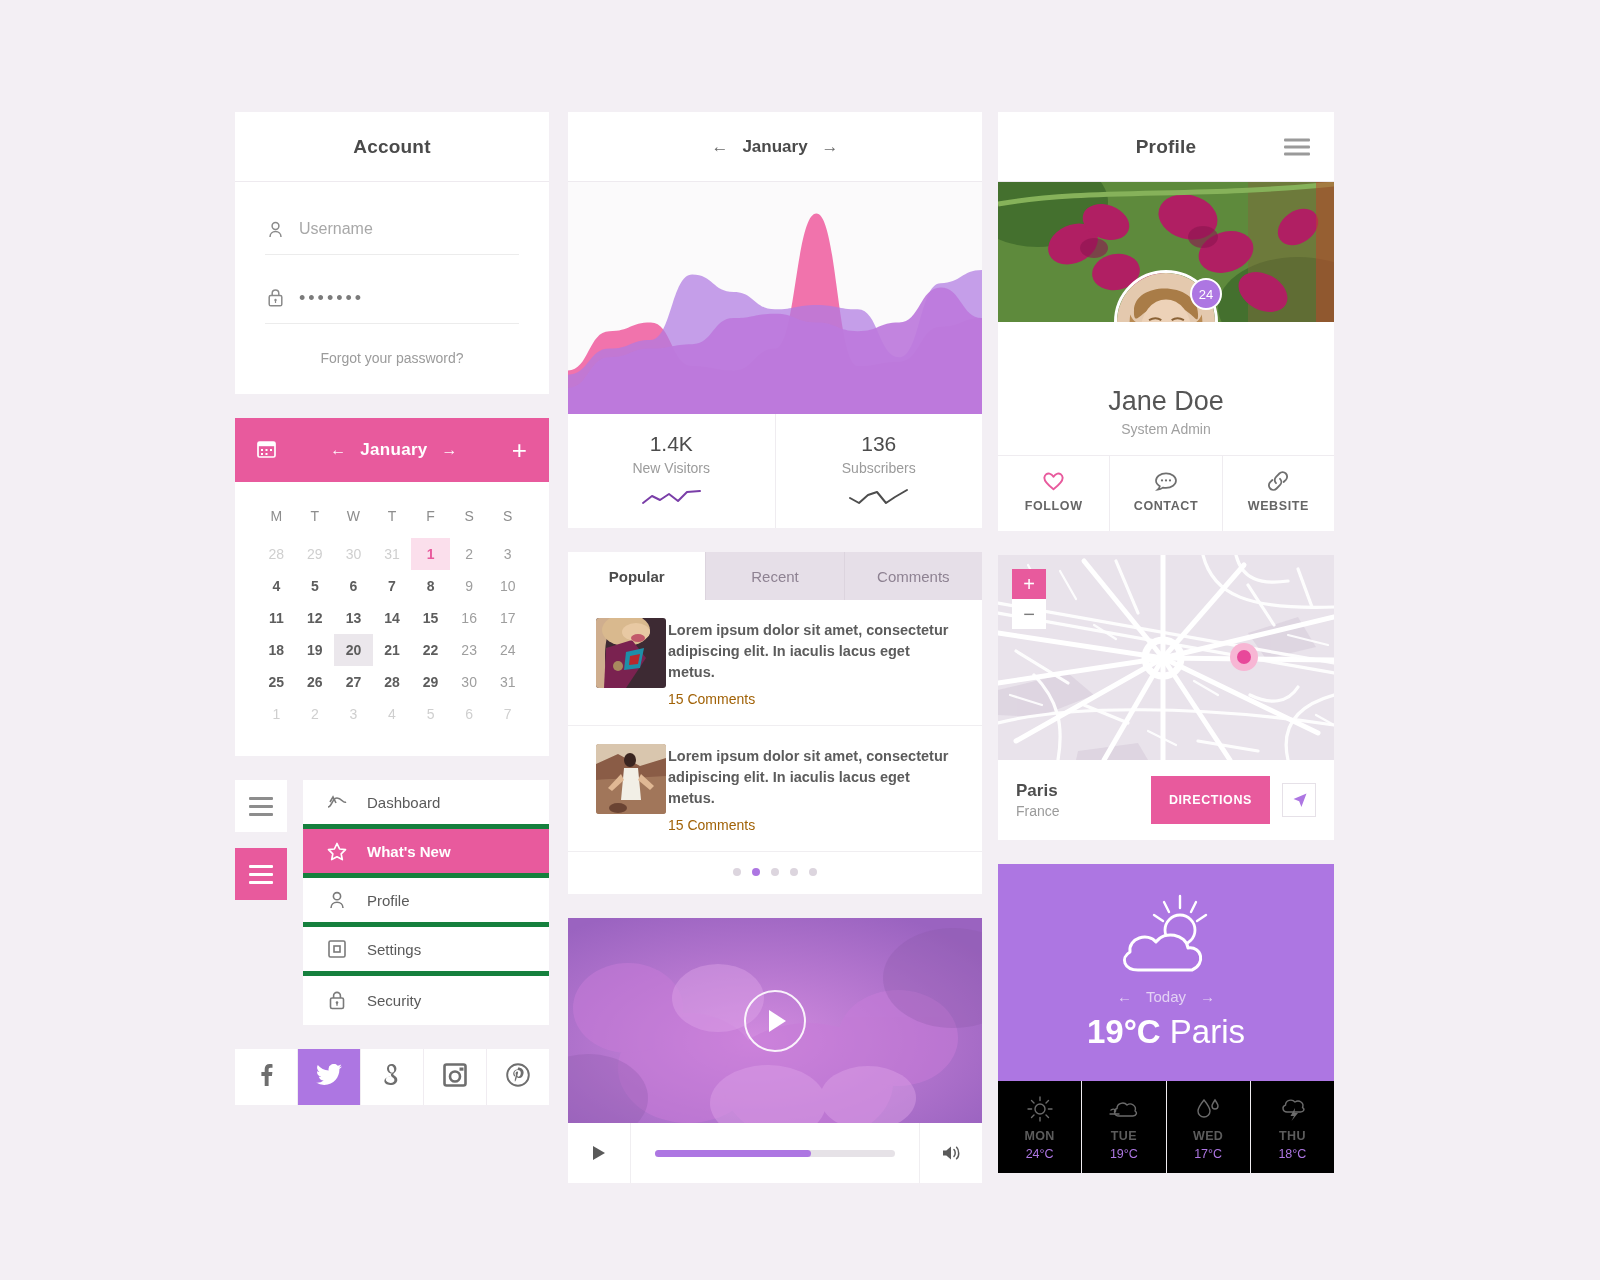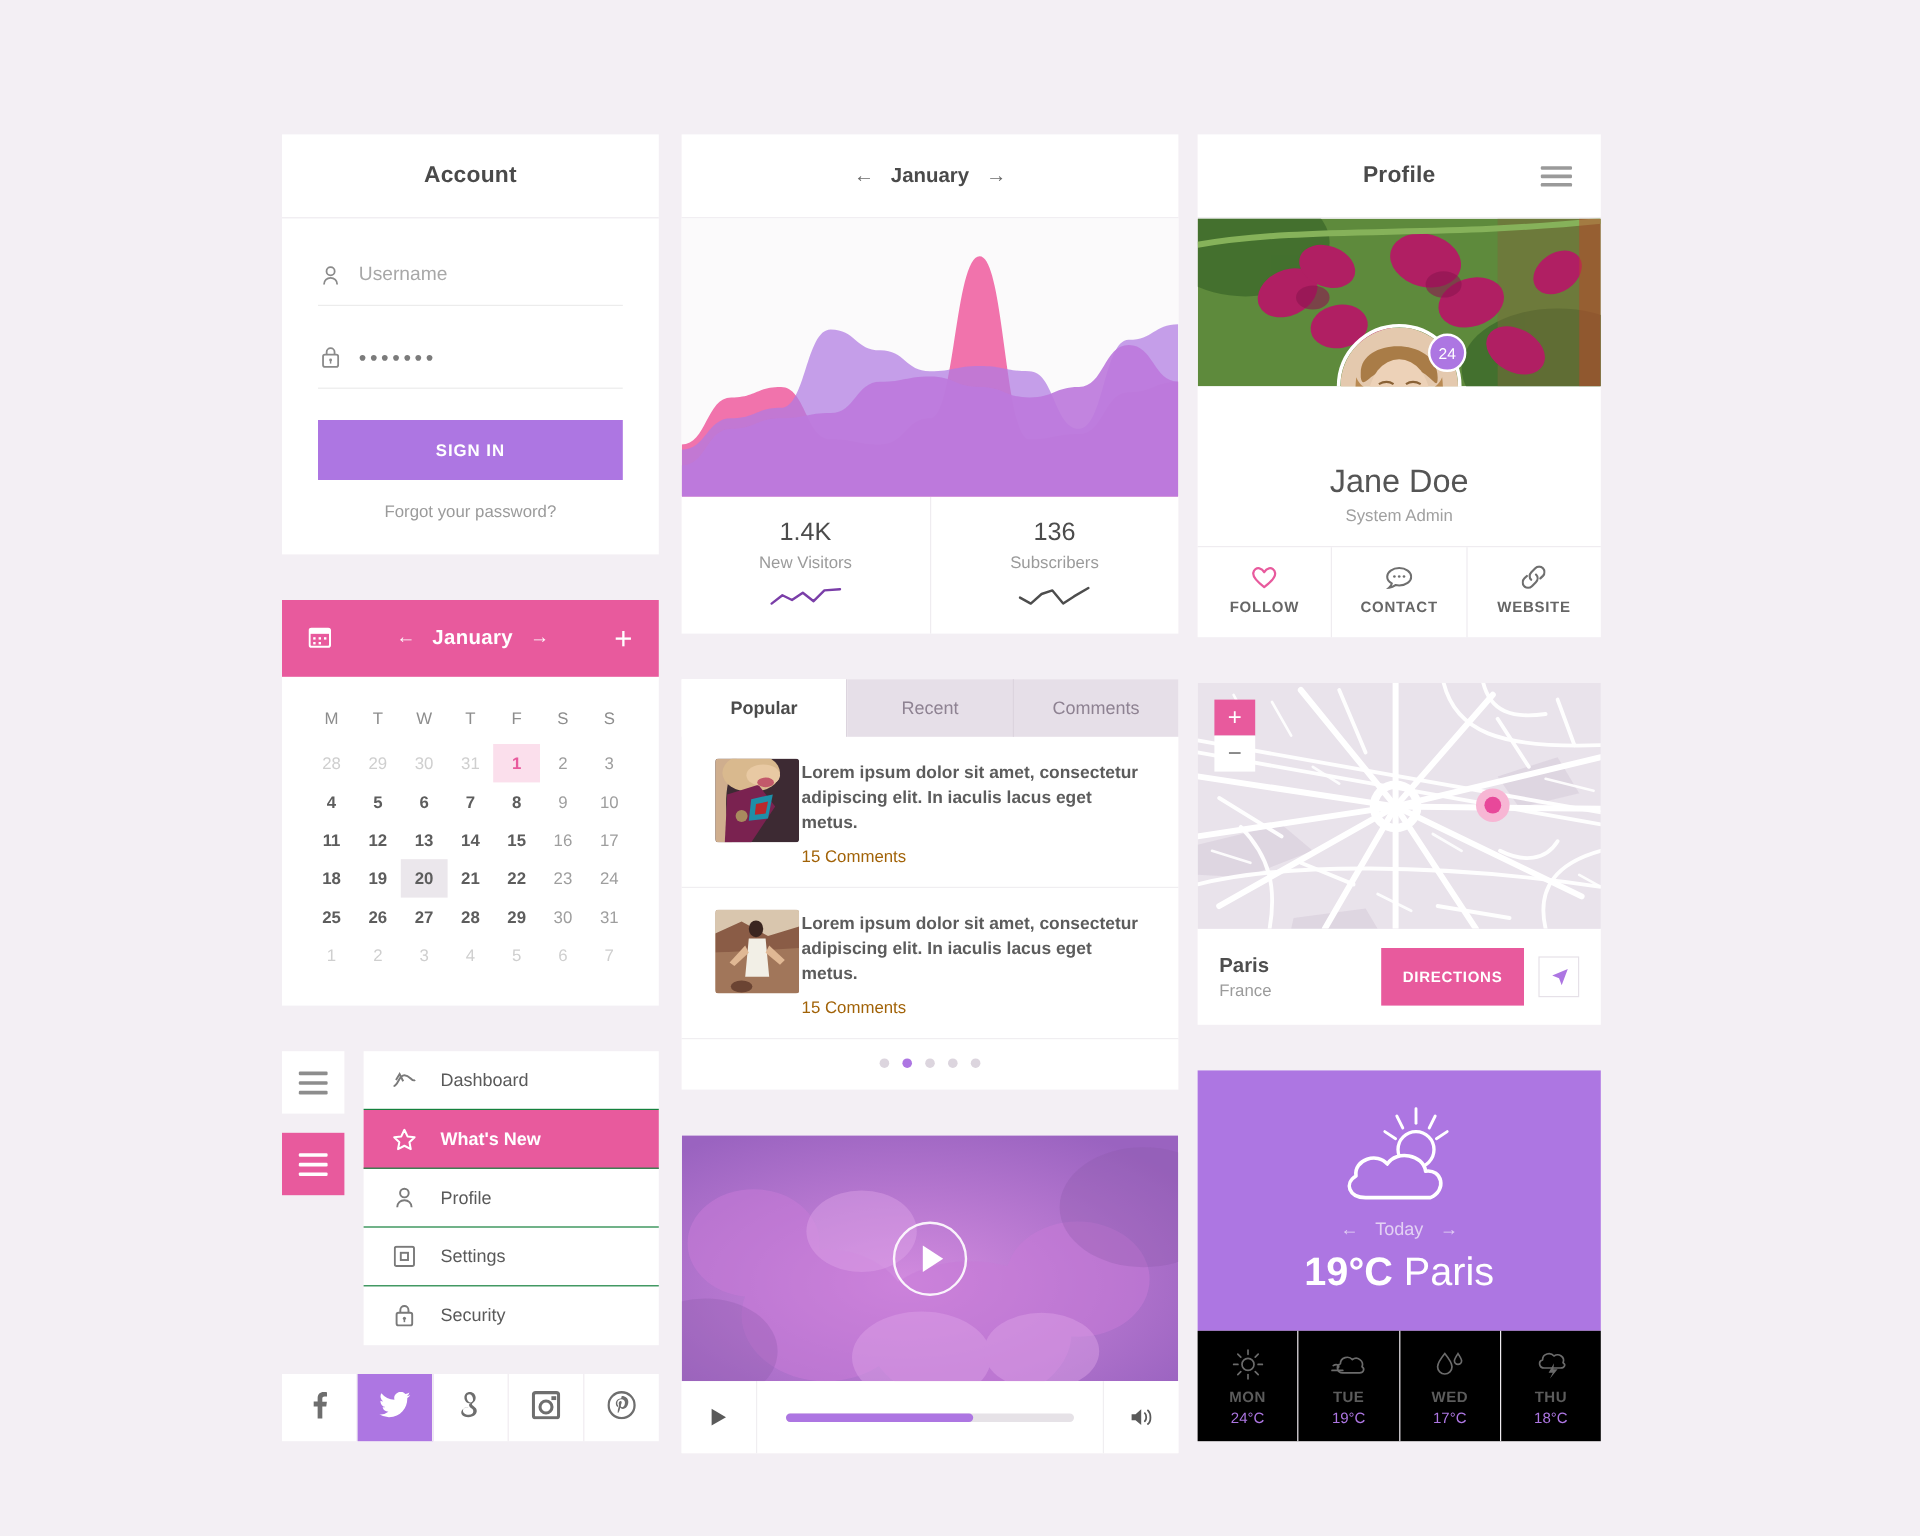--- a/index.html
+++ b/index.html
@@ -9,21 +9,21 @@
     font-family: "Liberation Sans", sans-serif;
     overflow: hidden;
   }
   .stage { position: relative; width: 1600px; height: 1280px; }
 
   .col { position: absolute; top: 112px; }
   .col-a { left: 235px; width: 314px; }
   .col-b { left: 568px; width: 414px; }
   .col-c { left: 998px; width: 336px; }
 
-  .card { background: #fff; width: 100%; margin-bottom: 38px; }
+  .card { background: #fff; width: 100%; margin-bottom: 24px; }
 
   
   .card-head {
     height: 70px; display: flex; align-items: center; justify-content: center;
     position: relative; border-bottom: 1px solid #eeeaef;
   }
   .card-head .title { font-size: 19px; color: #4a4a4a; font-weight: bold; letter-spacing:.2px;}
 
   
   .acct-body { padding: 30px 30px 28px; }
@@ -60,21 +60,21 @@
   
   .menu-wrap { position:relative; display:flex; gap:0; }
   .ham-col { width:52px; display:flex; flex-direction:column; gap:16px; }
   .ham { width:52px; height:52px; display:flex; align-items:center; justify-content:center; flex-direction:column; gap:5px; cursor:pointer; }
   .ham.white { background:#fff; }
   .ham.pink { background:#e85a9d; }
   .ham span { display:block; width:24px; height:3px; border-radius:1px; }
   .ham.white span { background:#8d8d8d; }
   .ham.pink span { background:#fff; }
   .menu-list { flex:1; margin-left:16px; background:#fff; }
-  .menu-item { display:flex; align-items:center; gap:20px; height:49px; padding:0 0 0 24px; border-bottom:1px solid #15803d; cursor:pointer; }
+  .menu-item { display:flex; align-items:center; gap:20px; height:49px; padding:0 0 0 24px; border-bottom:5px solid #15803d; cursor:pointer; }
   .menu-item:last-child { border-bottom:0; }
   .menu-item .mi-ico { width:20px; display:flex; align-items:center; justify-content:center; color:#7a7a7a; }
   .menu-item .mi-label { font-size:15px; color:#5a5a5a; }
   .menu-item.active { background:#e85a9d; }
   .menu-item.active .mi-ico, .menu-item.active .mi-label { color:#fff; font-weight:bold; }
 
   
   .social { display:flex; background:#fff; margin-top:24px; }
   .social .s { flex:1; height:56px; display:flex; align-items:center; justify-content:center; border-right:1px solid #f0ecf1; cursor:pointer; color:#6e6e6e; }
   .social .s:last-child { border-right:0; }
@@ -201,21 +201,20 @@
           <span class="ico">
             <svg width="15" height="18" viewBox="0 0 15 18">
                 <rect x="1.2" y="6.5" width="12.6" height="10.3" rx="1.6" fill="none" stroke="#8a8a8a" stroke-width="1.5"></rect>
                 <path d="M4.2 6.5V4.4A3.3 3.3 0 0 1 10.8 4.4V6.5" fill="none" stroke="#8a8a8a" stroke-width="1.5"></path>
                 <circle cx="7.5" cy="11" r="1.2" fill="#8a8a8a"></circle>
                 <rect x="6.9" y="11.4" width="1.2" height="2.6" fill="#8a8a8a"></rect>
               </svg>
           </span>
           <span class="dots">•••••••</span>
         </div>
-        <button class="btn-primary">SIGN IN</button>
         <a class="forgot" href="#">Forgot your password?</a>
       </div>
     </div>
 
     <div class="card">
       <div class="cal-head">
         <span class="cal-ico">
           <svg width="19" height="19" viewBox="0 0 19 19">
               <rect x="1" y="3" width="17" height="15" rx="1.5" fill="none" stroke="#fff" stroke-width="1.7"></rect>
               <rect x="1" y="3" width="17" height="4.2" fill="#fff"></rect>

